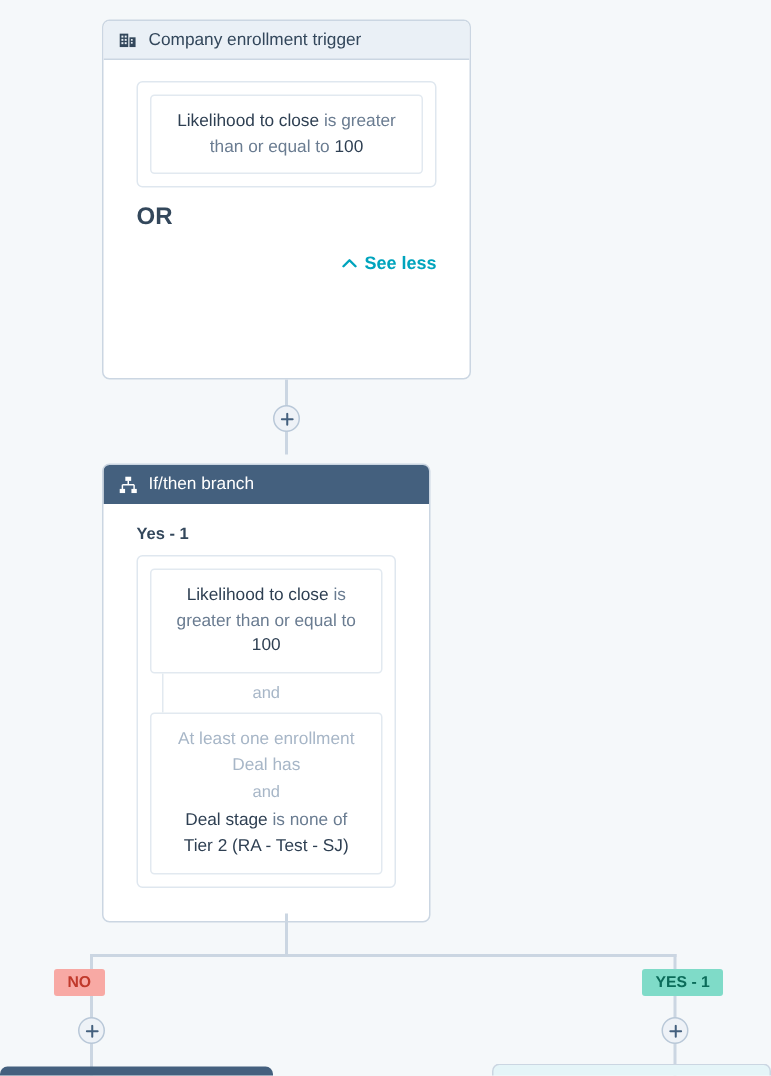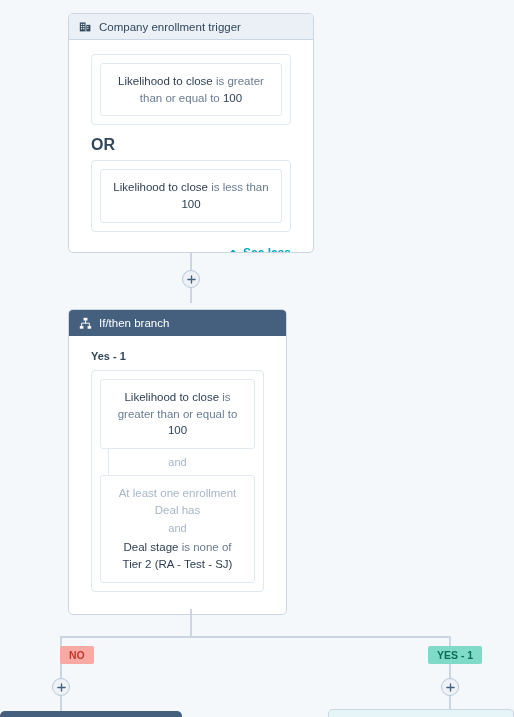--- a/index.html
+++ b/index.html
@@ -219,25 +219,20 @@
     <div class="card-body">
 
       <div class="cond-group">
         <div class="cond-box">
           <b>Likelihood to close</b><span> is greater than or equal to </span><b>100</b>
         </div>
       </div>
 
       <div class="or-label">OR</div>
 
-      <div class="cond-group">
-        <div class="cond-box">
-          <b>Likelihood to close</b><span> is less than </span><b>100</b>
-        </div>
-      </div>
 
       <div class="see-less">
         <svg width="10" height="7" viewBox="0 0 10 7">
           <path d="M1 5.5 L5 1.5 L9 5.5" stroke="#00a4bd" stroke-width="1.6" fill="none" stroke-linecap="round" stroke-linejoin="round"></path>
         </svg>
         <span>See less</span>
       </div>
 
     </div>
   </div>
@@ -281,21 +276,21 @@
 
       </div>
 
     </div>
   </div>
 
   <div class="vline" style="left:190px; top:609px; height:28px;"></div>
   <div class="hline" style="left:60px; top:636px; width:391px;"></div>
 
   <div class="vline" style="left:60px; top:636px; height:81px;"></div>
-  <div class="badge badge-no" style="left:60px; top:646px;">NO</div>
+  <div class="badge badge-no" style="left:36px; top:646px;">NO</div>
   <div class="plus-btn" style="left:52px; top:678px;">
     <svg width="9" height="9" viewBox="0 0 10 10">
       <path d="M5 1 V9 M1 5 H9" stroke="#44607e" stroke-width="1.5" stroke-linecap="round"></path>
     </svg>
   </div>
 
   <div class="vline" style="left:449px; top:636px; height:81px;"></div>
   <div class="badge badge-yes" style="left:428px; top:646px;">YES - 1</div>
   <div class="plus-btn" style="left:441px; top:678px;">
     <svg width="9" height="9" viewBox="0 0 10 10">

